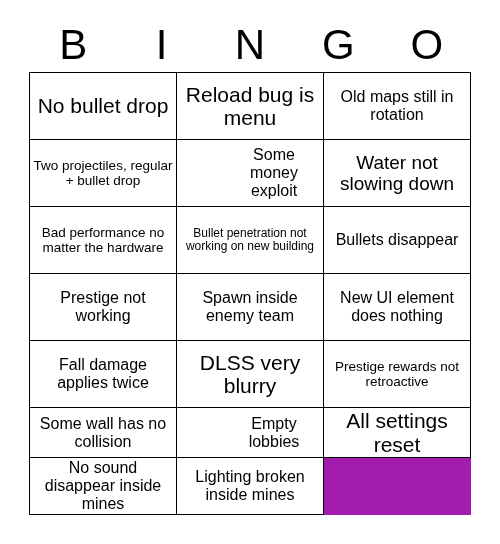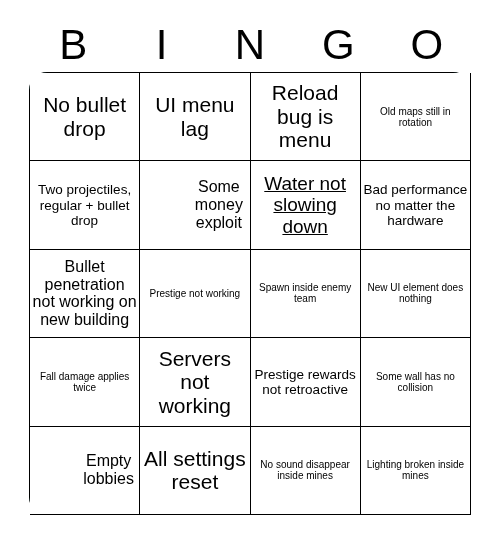--- a/index.html
+++ b/index.html
@@ -52,24 +52,23 @@
   #grid {
     position: absolute;
     left: 29px;
     top: 72px;
     width: 442px;
     height: 443px;
     box-sizing: border-box;
     border-top: 1.5px solid #000;
     border-left: 1.5px solid #000;
     display: grid;
-    grid-template-columns: repeat(4, 1fr);
+    grid-template-columns: repeat(3, 1fr);
     grid-template-rows: repeat(5, 1fr);
-    background: #14b8a6;
-    border-radius: 18px;
+    background: #a21caf;
   }
 
   .cell {
     box-sizing: border-box;
     border-right: 1.5px solid #000;
     border-bottom: 1.5px solid #000;
     display: flex;
     align-items: center;
     justify-content: center;
     text-align: center;
@@ -82,24 +81,24 @@
     display: block;
     width: 100%;
     line-height: 1.12;
     word-wrap: break-word;
     color: #000000;
   }
 
   
   .fs-xxl .txt { font-size: 16px; margin-left: 48px; }
   .fs-xl  .txt { font-size: 21px; }
-  .fs-lg  .txt { font-size: 19px; text-decoration: underline; }
-  .fs-md  .txt { font-size: 10px; }
+  .fs-lg  .txt { font-size: 19px; }
+  .fs-md  .txt { font-size: 16px; }
   .fs-sm  .txt { font-size: 13.5px; }
-  .fs-xs  .txt { font-size: 16px; }
+  .fs-xs  .txt { font-size: 12px; }
 </style>
 </head>
 <body>
 
 <div id="card">
 
   <div id="header">
     <div class="hcell">
       <span>B</span>
     </div>
@@ -115,23 +114,20 @@
     <div class="hcell">
       <span>O</span>
     </div>
   </div>
 
   <div id="grid">
       <div class="cell fs-xl">
         <span class="txt">No bullet drop</span>
       </div>
       <div class="cell fs-xl">
-        <span class="txt">UI menu lag</span>
-      </div>
-      <div class="cell fs-xl">
         <span class="txt">Reload bug is menu</span>
       </div>
       <div class="cell fs-md">
         <span class="txt">Old maps still in rotation</span>
       </div>
       <div class="cell fs-sm">
         <span class="txt">Two projectiles, regular + bullet drop</span>
       </div>
       <div class="cell fs-xxl">
         <span class="txt">Some money exploit</span>
@@ -139,33 +135,36 @@
       <div class="cell fs-lg">
         <span class="txt">Water not slowing down</span>
       </div>
       <div class="cell fs-sm">
         <span class="txt">Bad performance no matter the hardware</span>
       </div>
       <div class="cell fs-xs">
         <span class="txt">Bullet penetration not working on new building</span>
       </div>
       <div class="cell fs-md">
+        <span class="txt">Bullets disappear</span>
+      </div>
+      <div class="cell fs-md">
         <span class="txt">Prestige not working</span>
       </div>
       <div class="cell fs-md">
         <span class="txt">Spawn inside enemy team</span>
       </div>
       <div class="cell fs-md">
         <span class="txt">New UI element does nothing</span>
       </div>
       <div class="cell fs-md">
         <span class="txt">Fall damage applies twice</span>
       </div>
       <div class="cell fs-xl">
-        <span class="txt">Servers not working</span>
+        <span class="txt">DLSS very blurry</span>
       </div>
       <div class="cell fs-sm">
         <span class="txt">Prestige rewards not retroactive</span>
       </div>
       <div class="cell fs-md">
         <span class="txt">Some wall has no collision</span>
       </div>
       <div class="cell fs-xxl">
         <span class="txt">Empty lobbies</span>
       </div>

